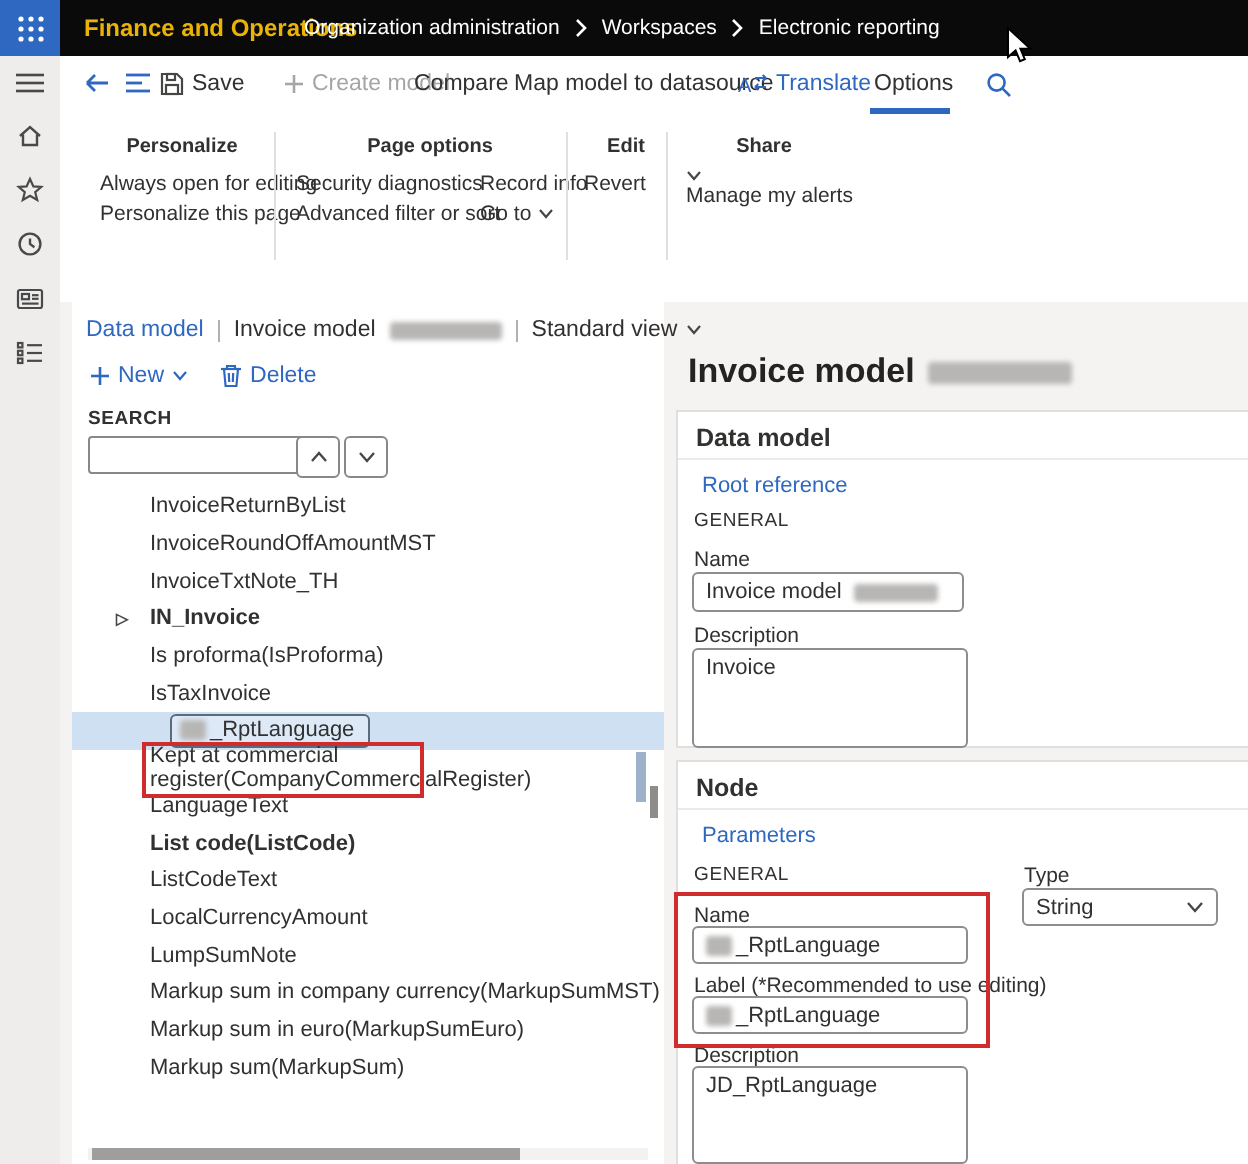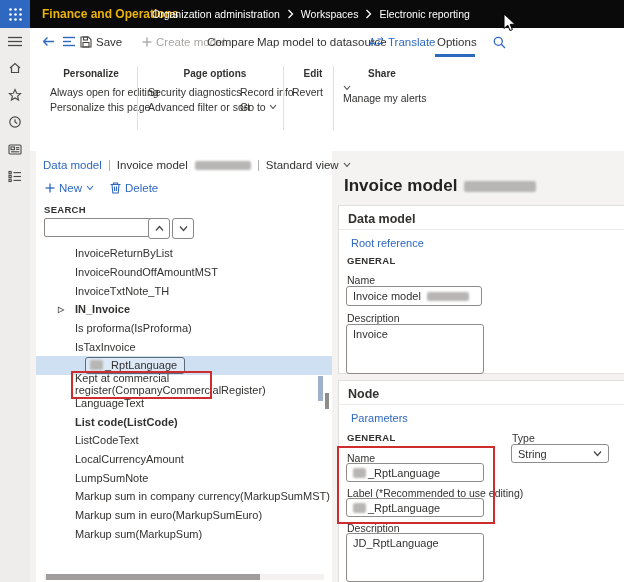--- a/index.html
+++ b/index.html
@@ -62,21 +62,21 @@
   #vthumb2{left:289px;top:242px;width:4px;height:16px;background:#8f8d8b;}
 
   
   #page-title{left:344px;top:176px;font-size:17px;font-weight:600;color:#242322;display:flex;align-items:center;}
   .card{position:absolute;background:#fff;border:1px solid #e1dfdd;}
   #card1{left:338px;top:205px;width:286px;height:167px;}
   #card2{left:338px;top:380px;width:286px;height:202px;border-bottom:none;}
   .card-h{position:absolute;left:9px;top:6px;font-size:12.5px;font-weight:600;color:#323130;}
   .card-line{position:absolute;left:0;right:0;top:23px;border-top:1px solid #edebe9;}
   .sec-link{position:absolute;left:12px;font-size:11px;color:#2e68c0;}
-  .gen{position:absolute;left:8px;font-size:9.5px;font-weight:bold;letter-spacing:.3px;color:#323130;}
+  .gen{position:absolute;left:8px;font-size:9.5px;font-weight:normal;letter-spacing:.3px;color:#323130;}
   .flbl{position:absolute;left:8px;font-size:10.5px;color:#323130;white-space:nowrap;}
   .fld{position:absolute;left:7px;border:1px solid #8f8d8b;border-radius:3px;background:#fff;
        font-size:11px;color:#323130;display:flex;align-items:center;padding:0 6px;gap:2px;}
   .fld.area{align-items:flex-start;padding-top:3px;}
   .dd{position:absolute;border:1px solid #8f8d8b;border-radius:3px;background:#fff;font-size:11px;
       display:flex;align-items:center;justify-content:space-between;padding:0 6px;}
 
   
   .anno{position:absolute;border:2px solid #cf2d2d;z-index:40;pointer-events:none;}
   #anno1{left:71px;top:371px;width:137px;height:24px;}

